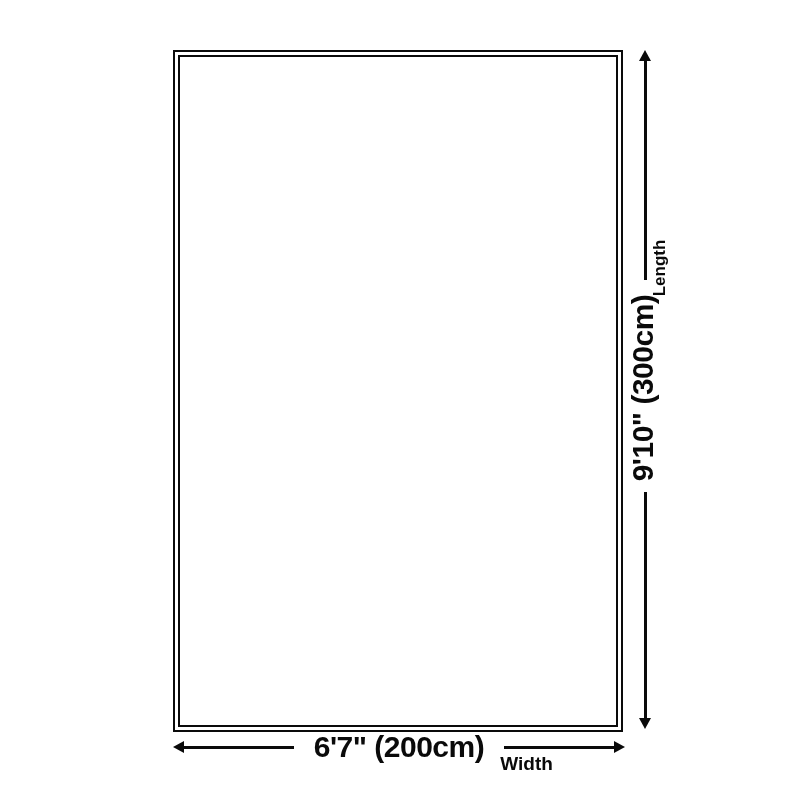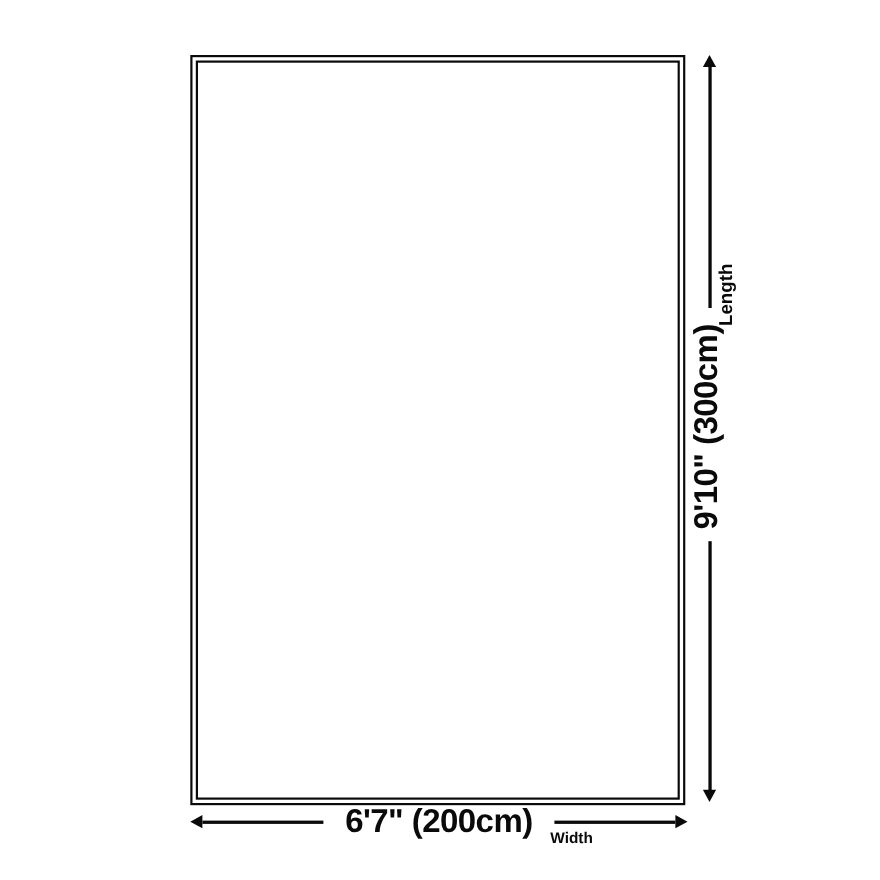--- a/index.html
+++ b/index.html
@@ -73,21 +73,21 @@
     font-size: 30px;
     font-weight: 700;
     line-height: 1;
     letter-spacing: -0.5px;
     white-space: nowrap;
   }
   .caption-h {
     position: absolute;
     left: -4px;
     top: 8px;
-    font-size: 14px;
+    font-size: 19px;
     font-weight: 700;
     line-height: 1;
     white-space: nowrap;
   }
 
   
   .ah-up {
     position: absolute;
     left: 639px;
     top: 50px;

